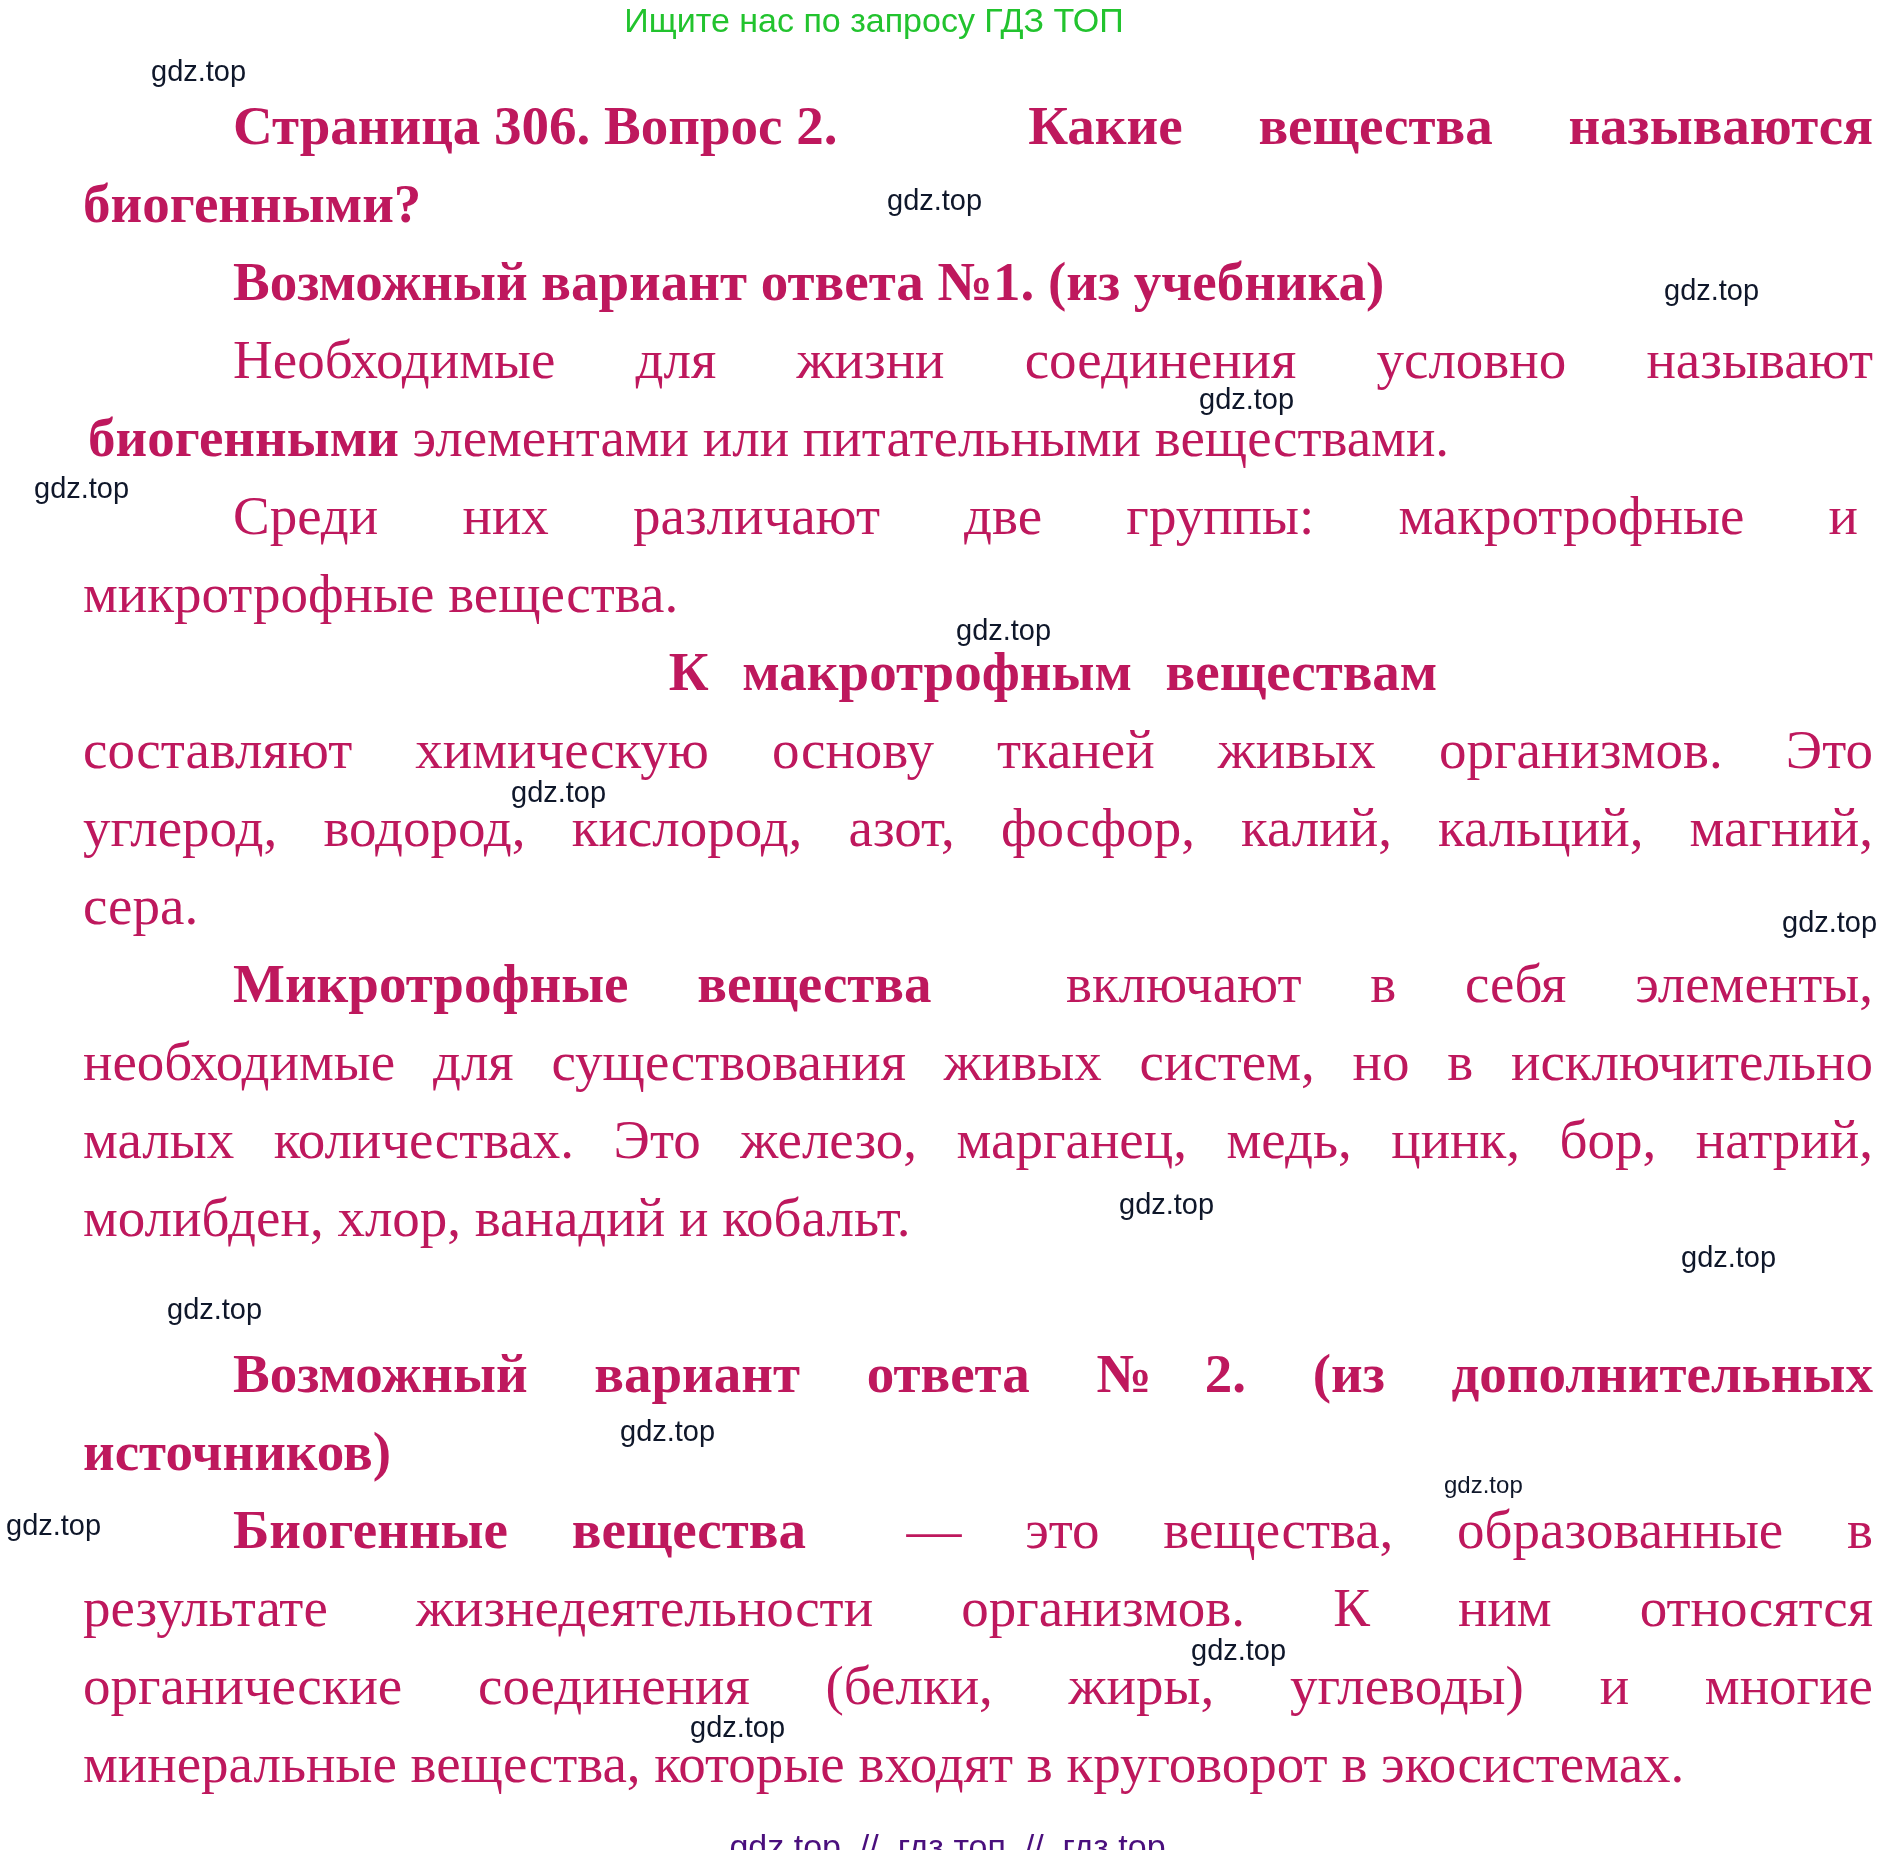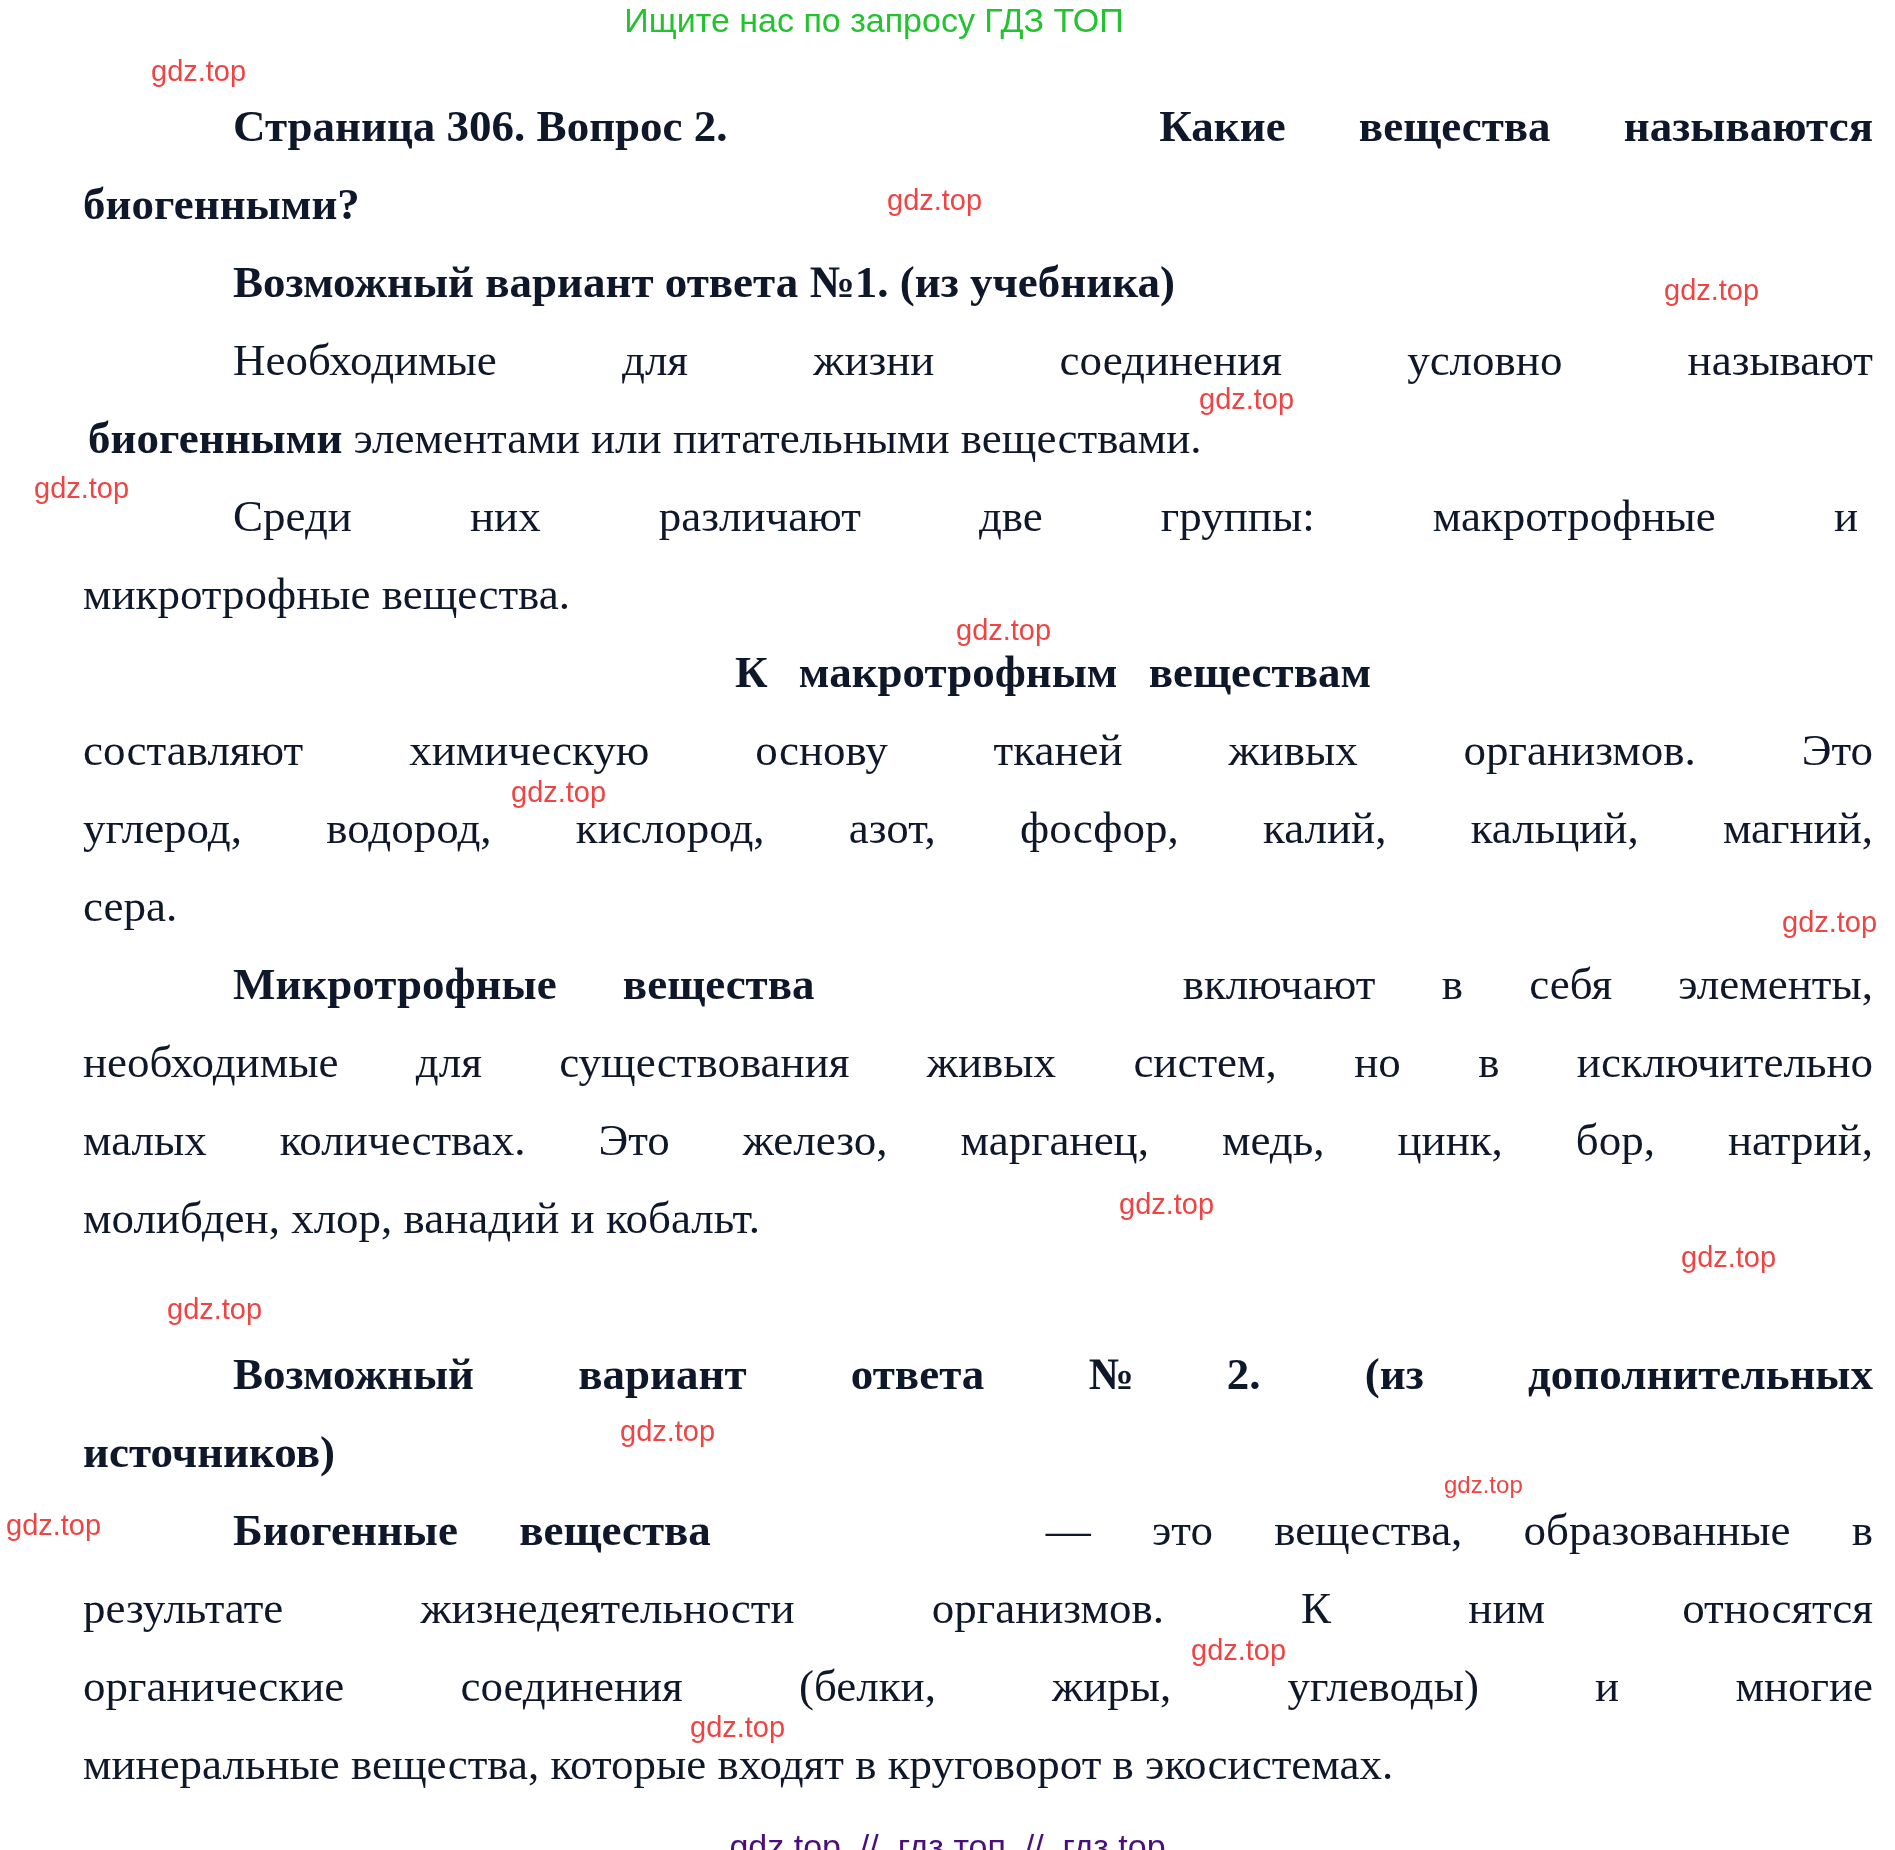--- a/index.html
+++ b/index.html
@@ -1,23 +1,23 @@
 <!DOCTYPE html>
 <html><head>
 <meta charset="utf-8">
 <style>
   html,body{margin:0;padding:0;background:#fff;}
   body{width:1895px;height:1850px;position:relative;overflow:hidden;}
   .top-banner{position:absolute;left:0;width:1748px;top:0;text-align:center;color:#22c32e;
     font-family:"Liberation Sans",sans-serif;font-size:34px;line-height:40px;}
-  .line{position:absolute;font-family:"Liberation Serif",serif;font-size:45px;line-height:64px;color:#0f172a;
+  .line{position:absolute;font-family:"Liberation Serif",serif;font-size:55px;line-height:64px;color:#be185d;
     white-space:nowrap;}
   .just{text-align:justify;text-align-last:justify;white-space:normal;}
   .b{font-weight:bold;}
-  .wm{position:absolute;font-family:"Liberation Sans",sans-serif;font-size:29px;line-height:32px;color:#ef4444;}
+  .wm{position:absolute;font-family:"Liberation Sans",sans-serif;font-size:29px;line-height:32px;color:#0f172a;}
   .wm.small{font-size:24px;}
   .footer{position:absolute;left:0;width:1895px;top:1826px;text-align:center;color:#4a0f7d;
     font-family:"Liberation Sans",sans-serif;font-size:34px;line-height:40px;}
 </style>
 </head>
 <body>
 
 <div class="top-banner">Ищите нас по запросу ГДЗ ТОП</div>
 
 <div class="line b" style="left:233px;top:94px;width:1640px;">

